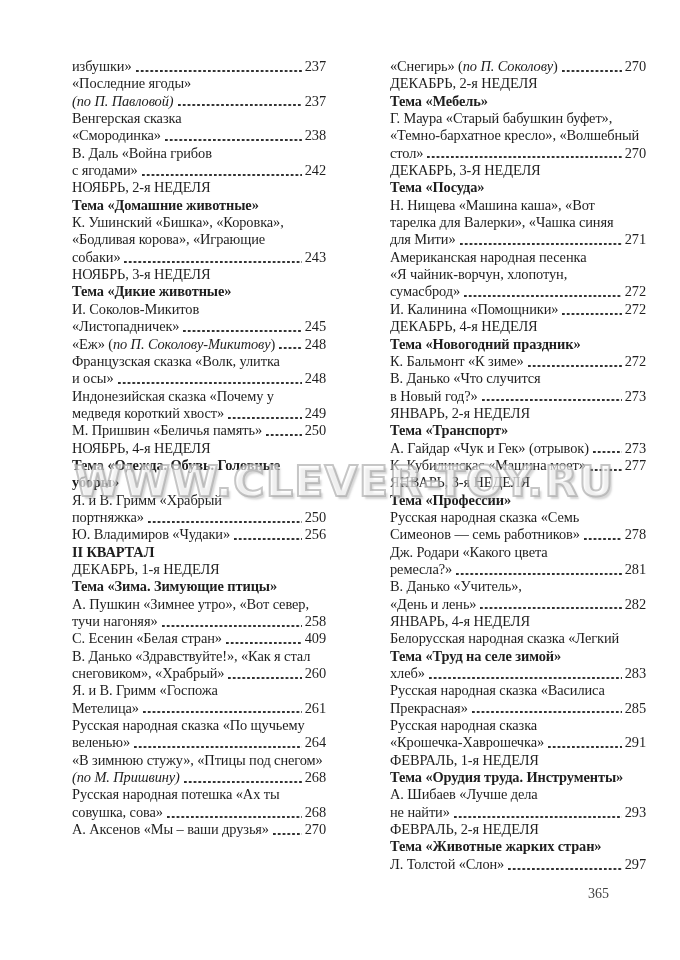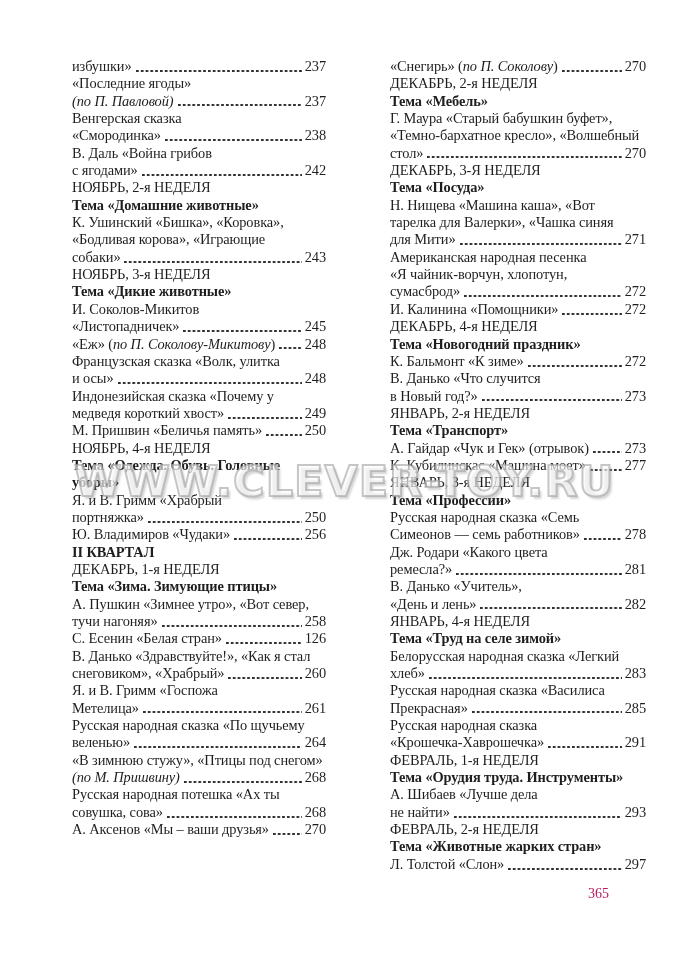--- a/index.html
+++ b/index.html
@@ -63,21 +63,21 @@
     text-shadow: 2.5px 3px 2px rgba(120,120,120,0.30);
     pointer-events: none;
     margin-top: 8px;
   }
   .folio {
     position: absolute;
     left: 588px;
     top: 886px;
     font-size: 14px;
     line-height: 16px;
-    color: #be185d;
+    color: #404040;
   }
 </style>
 </head>
 <body>
 
 <div class="page">
   <div class="col col-left">
       <div class="row"><span class="txt"><span>избушки»</span></span><span class="leader"></span><span class="pg">237</span></div>
       <div class="row"><span class="txt"><span>«Последние ягоды»</span></span></div>
       <div class="row"><span class="txt"><span class="i">(по П. Павловой)</span></span><span class="leader"></span><span class="pg">237</span></div>
@@ -104,21 +104,21 @@
       <div class="row b"><span class="txt"><span>Тема «Одежда. Обувь. Головные</span></span></div>
       <div class="row b"><span class="txt"><span>уборы»</span></span></div>
       <div class="row"><span class="txt"><span>Я. и В. Гримм «Храбрый</span></span></div>
       <div class="row"><span class="txt"><span>портняжка»</span></span><span class="leader"></span><span class="pg">250</span></div>
       <div class="row"><span class="txt"><span>Ю. Владимиров «Чудаки»</span></span><span class="leader"></span><span class="pg">256</span></div>
       <div class="row b"><span class="txt"><span>II КВАРТАЛ</span></span></div>
       <div class="row"><span class="txt"><span>ДЕКАБРЬ, 1-я НЕДЕЛЯ</span></span></div>
       <div class="row b"><span class="txt"><span>Тема «Зима. Зимующие птицы»</span></span></div>
       <div class="row"><span class="txt"><span>А. Пушкин «Зимнее утро», «Вот север,</span></span></div>
       <div class="row"><span class="txt"><span>тучи нагоняя»</span></span><span class="leader"></span><span class="pg">258</span></div>
-      <div class="row"><span class="txt"><span>С. Есенин «Белая стран»</span></span><span class="leader"></span><span class="pg">126</span></div>
+      <div class="row"><span class="txt"><span>С. Есенин «Белая стран»</span></span><span class="leader"></span><span class="pg">409</span></div>
       <div class="row"><span class="txt"><span>В. Данько «Здравствуйте!», «Как я стал</span></span></div>
       <div class="row"><span class="txt"><span>снеговиком», «Храбрый»</span></span><span class="leader"></span><span class="pg">260</span></div>
       <div class="row"><span class="txt"><span>Я. и В. Гримм «Госпожа</span></span></div>
       <div class="row"><span class="txt"><span>Метелица»</span></span><span class="leader"></span><span class="pg">261</span></div>
       <div class="row"><span class="txt"><span>Русская народная сказка «По щучьему</span></span></div>
       <div class="row"><span class="txt"><span>веленью»</span></span><span class="leader"></span><span class="pg">264</span></div>
       <div class="row"><span class="txt"><span>«В зимнюю стужу», «Птицы под снегом»</span></span></div>
       <div class="row"><span class="txt"><span class="i">(по М. Пришвину)</span></span><span class="leader"></span><span class="pg">268</span></div>
       <div class="row"><span class="txt"><span>Русская народная потешка «Ах ты</span></span></div>
       <div class="row"><span class="txt"><span>совушка, сова»</span></span><span class="leader"></span><span class="pg">268</span></div>
@@ -151,22 +151,22 @@
       <div class="row"><span class="txt"><span>К. Кубилинскас «Машина моет»</span></span><span class="leader"></span><span class="pg">277</span></div>
       <div class="row"><span class="txt"><span>ЯНВАРЬ, 3-я НЕДЕЛЯ</span></span></div>
       <div class="row b"><span class="txt"><span>Тема «Профессии»</span></span></div>
       <div class="row"><span class="txt"><span>Русская народная сказка «Семь</span></span></div>
       <div class="row"><span class="txt"><span>Симеонов — семь работников»</span></span><span class="leader"></span><span class="pg">278</span></div>
       <div class="row"><span class="txt"><span>Дж. Родари «Какого цвета</span></span></div>
       <div class="row"><span class="txt"><span>ремесла?»</span></span><span class="leader"></span><span class="pg">281</span></div>
       <div class="row"><span class="txt"><span>В. Данько «Учитель»,</span></span></div>
       <div class="row"><span class="txt"><span>«День и лень»</span></span><span class="leader"></span><span class="pg">282</span></div>
       <div class="row"><span class="txt"><span>ЯНВАРЬ, 4-я НЕДЕЛЯ</span></span></div>
+      <div class="row"><span class="txt"><span>Белорусская народная сказка «Легкий</span></span></div>
       <div class="row b"><span class="txt"><span>Тема «Труд на селе зимой»</span></span></div>
-      <div class="row"><span class="txt"><span>Белорусская народная сказка «Легкий</span></span></div>
       <div class="row"><span class="txt"><span>хлеб»</span></span><span class="leader"></span><span class="pg">283</span></div>
       <div class="row"><span class="txt"><span>Русская народная сказка «Василиса</span></span></div>
       <div class="row"><span class="txt"><span>Прекрасная»</span></span><span class="leader"></span><span class="pg">285</span></div>
       <div class="row"><span class="txt"><span>Русская народная сказка</span></span></div>
       <div class="row"><span class="txt"><span>«Крошечка-Хаврошечка»</span></span><span class="leader"></span><span class="pg">291</span></div>
       <div class="row"><span class="txt"><span>ФЕВРАЛЬ, 1-я НЕДЕЛЯ</span></span></div>
       <div class="row b"><span class="txt"><span>Тема «Орудия труда. Инструменты»</span></span></div>
       <div class="row"><span class="txt"><span>А. Шибаев «Лучше дела</span></span></div>
       <div class="row"><span class="txt"><span>не найти»</span></span><span class="leader"></span><span class="pg">293</span></div>
       <div class="row"><span class="txt"><span>ФЕВРАЛЬ, 2-я НЕДЕЛЯ</span></span></div>

